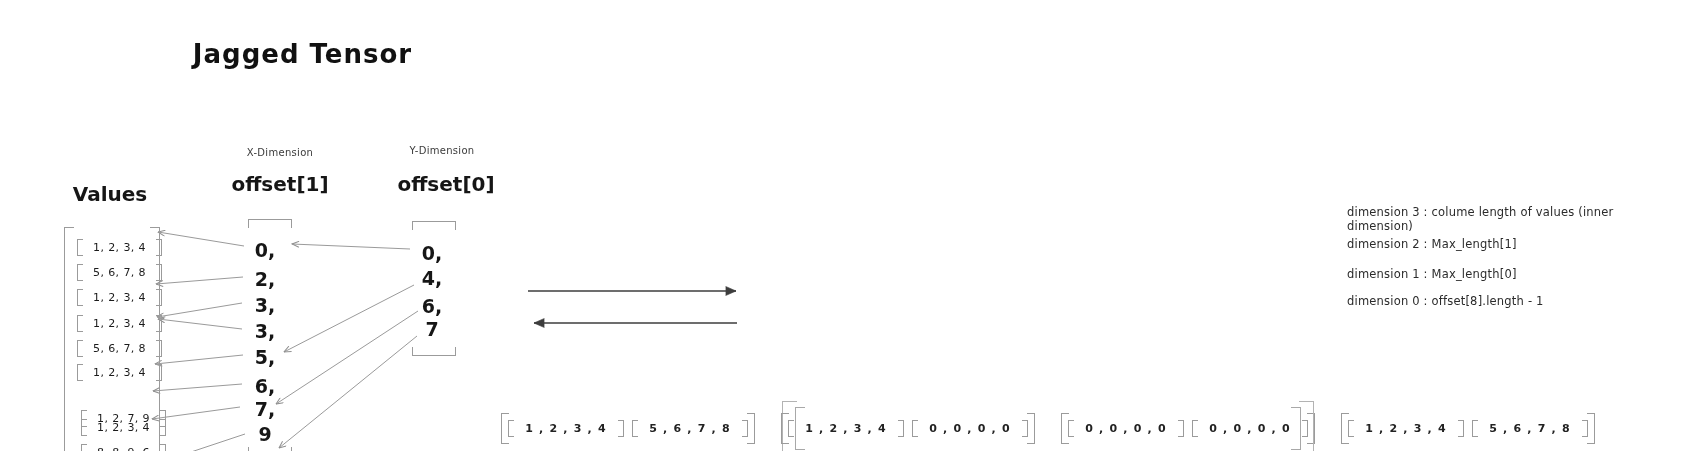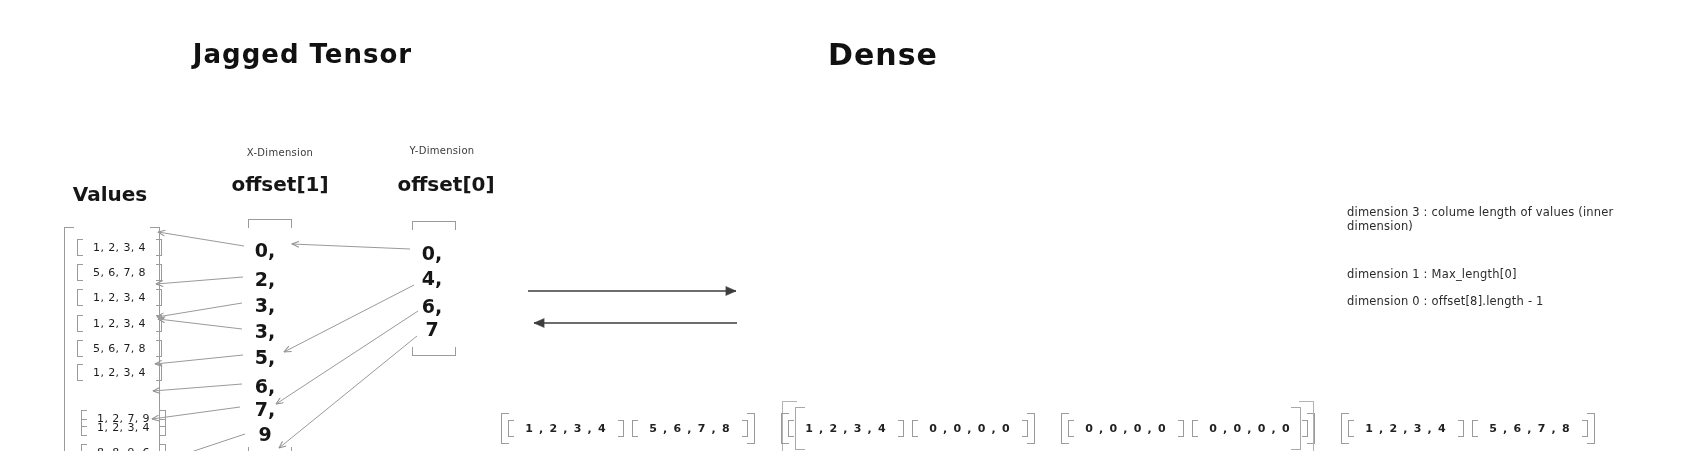--- a/index.html
+++ b/index.html
@@ -83,21 +83,20 @@
       <line x1="418" y1="276" x2="276" y2="369" marker-end="url(#ag)"></line>
       <line x1="417" y1="301" x2="279" y2="413" marker-end="url(#ag)"></line>
     </g>
     <g stroke="#3d3d3d" stroke-width="1.3">
       <line x1="528" y1="256" x2="736" y2="256" marker-end="url(#ad)"></line>
       <line x1="737" y1="288" x2="534" y2="288" marker-end="url(#ad)"></line>
     </g>
   </svg>
 
   <div class="abs big-title jagged-title">Jagged Tensor</div>
-  <div class="abs big-title dense-title">Dense</div>
 
   <div class="abs dim-label" style="left:228px;top:112px;width:104px;">X-Dimension</div>
   <div class="abs dim-label" style="left:390px;top:110px;width:104px;">Y-Dimension</div>
 
   <div class="abs col-header values-header">Values</div>
   <div class="abs col-header offset1-header">offset[1]</div>
   <div class="abs col-header offset0-header">offset[0]</div>
 
   <div class="abs brk values-list">
     <div class="vrow" style="top:9px"><span class="brk vec">1, 2, 3, 4</span></div>
@@ -145,16 +144,17 @@
       </div>
       <div class="brk dblock">
         <span class="brk vec dvec">1 , 2 , 3 , 4</span>
         <span class="brk vec dvec">5 , 6 , 7 , 8</span>
       </div>
     </div>
 
   </div>
 
   <div class="abs ann" style="top:170px">dimension 3 : colume length of values (inner dimension)</div>
+  <div class="abs ann" style="top:202px">dimension 2 : Max_length[1]</div>
   <div class="abs ann" style="top:232px">dimension 1 : Max_length[0]</div>
   <div class="abs ann" style="top:259px">dimension 0 : offset[8].length - 1</div>
 
 </div>
 
 </body></html>

